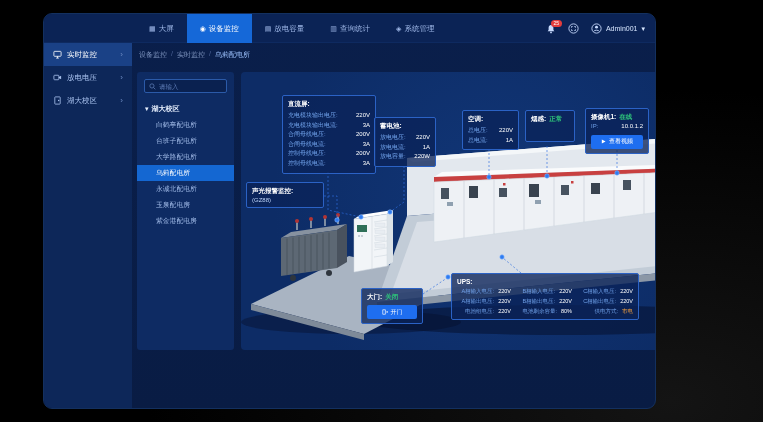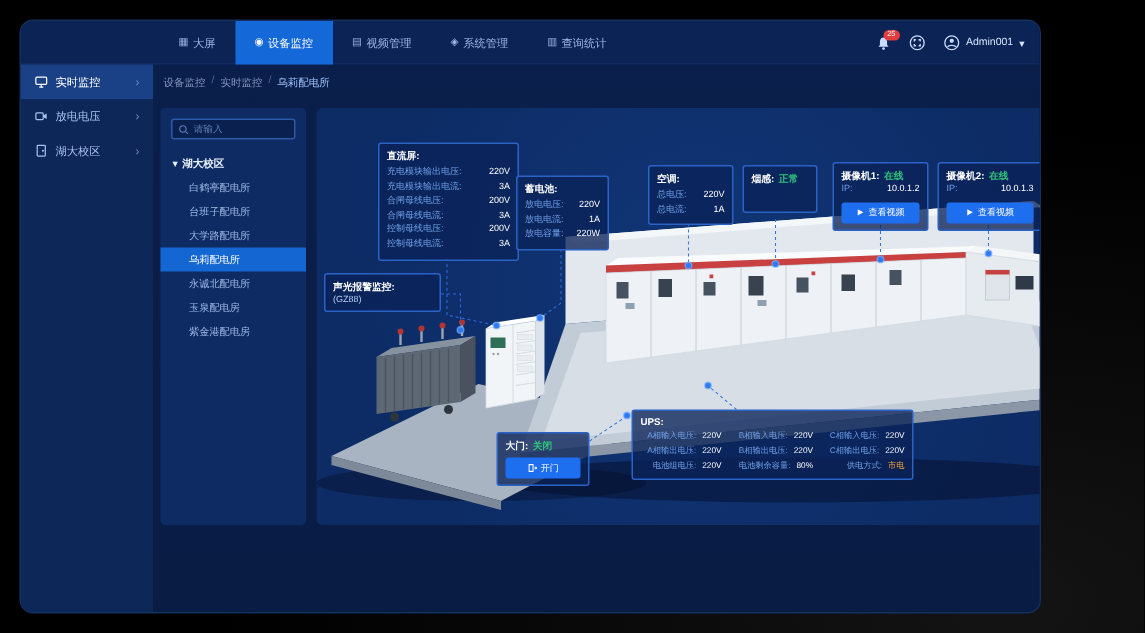--- a/index.html
+++ b/index.html
@@ -1,20 +1,20 @@
 <!DOCTYPE html>
 <html><head>
 <meta charset="utf-8">
 <style>
   * { margin:0; padding:0; box-sizing:border-box; }
   html,body { width:763px; height:422px; }
   body { font-family:"Liberation Sans","DejaVu Sans",sans-serif; background:#000; }
   .stage { position:relative; width:763px; height:422px; overflow:hidden;
            background:radial-gradient(ellipse at 88% 95%, #141414 0%, #000 55%); }
-  .window { position:absolute; left:13px; top:13px; width:681px; height:396px;
+  .window { position:absolute; left:43px; top:13px; width:613px; height:396px;
             border-radius:9px; overflow:hidden; border:1px solid #13305f;
             background:linear-gradient(180deg,#0a1f4b 0%,#091c44 100%); }
 
   
   .topbar { position:absolute; left:0; top:0; right:0; height:29px; background:#0b2355;
             border-bottom:1px solid #0e2a60; display:flex; align-items:stretch; }
   .nav { position:absolute; left:92px; top:0; height:29px; display:flex; }
   .nav-item { display:flex; align-items:center; gap:3px; padding:0 13px; color:#9db6e6;
               font-size:7.5px; cursor:pointer; }
   .nav-item.active { background:#1568d8; color:#fff; }
@@ -98,29 +98,29 @@
       <div class="nav-item">
         <span class="nav-icon">▦</span>
         <span>大屏</span>
       </div>
       <div class="nav-item active">
         <span class="nav-icon">◉</span>
         <span>设备监控</span>
       </div>
       <div class="nav-item">
         <span class="nav-icon">▤</span>
-        <span>视频管理</span>
+        <span>放电容量</span>
+      </div>
+      <div class="nav-item">
+        <span class="nav-icon">▥</span>
+        <span>查询统计</span>
       </div>
       <div class="nav-item">
         <span class="nav-icon">◈</span>
         <span>系统管理</span>
-      </div>
-      <div class="nav-item">
-        <span class="nav-icon">▥</span>
-        <span>查询统计</span>
       </div>
     </div>
     <div class="top-right">
       <span class="bell-wrap">
         <svg width="10" height="10" viewBox="0 0 10 10">
           <path d="M5 1 C3.4 1 2.6 2.4 2.6 4 L2.6 6 L1.6 7.2 L8.4 7.2 L7.4 6 L7.4 4 C7.4 2.4 6.6 1 5 1 Z" fill="#c9dcff"></path>
           <circle cx="5" cy="8.4" r="0.9" fill="#c9dcff"></circle>
         </svg>
         <span class="badge">25</span>
       </span>

